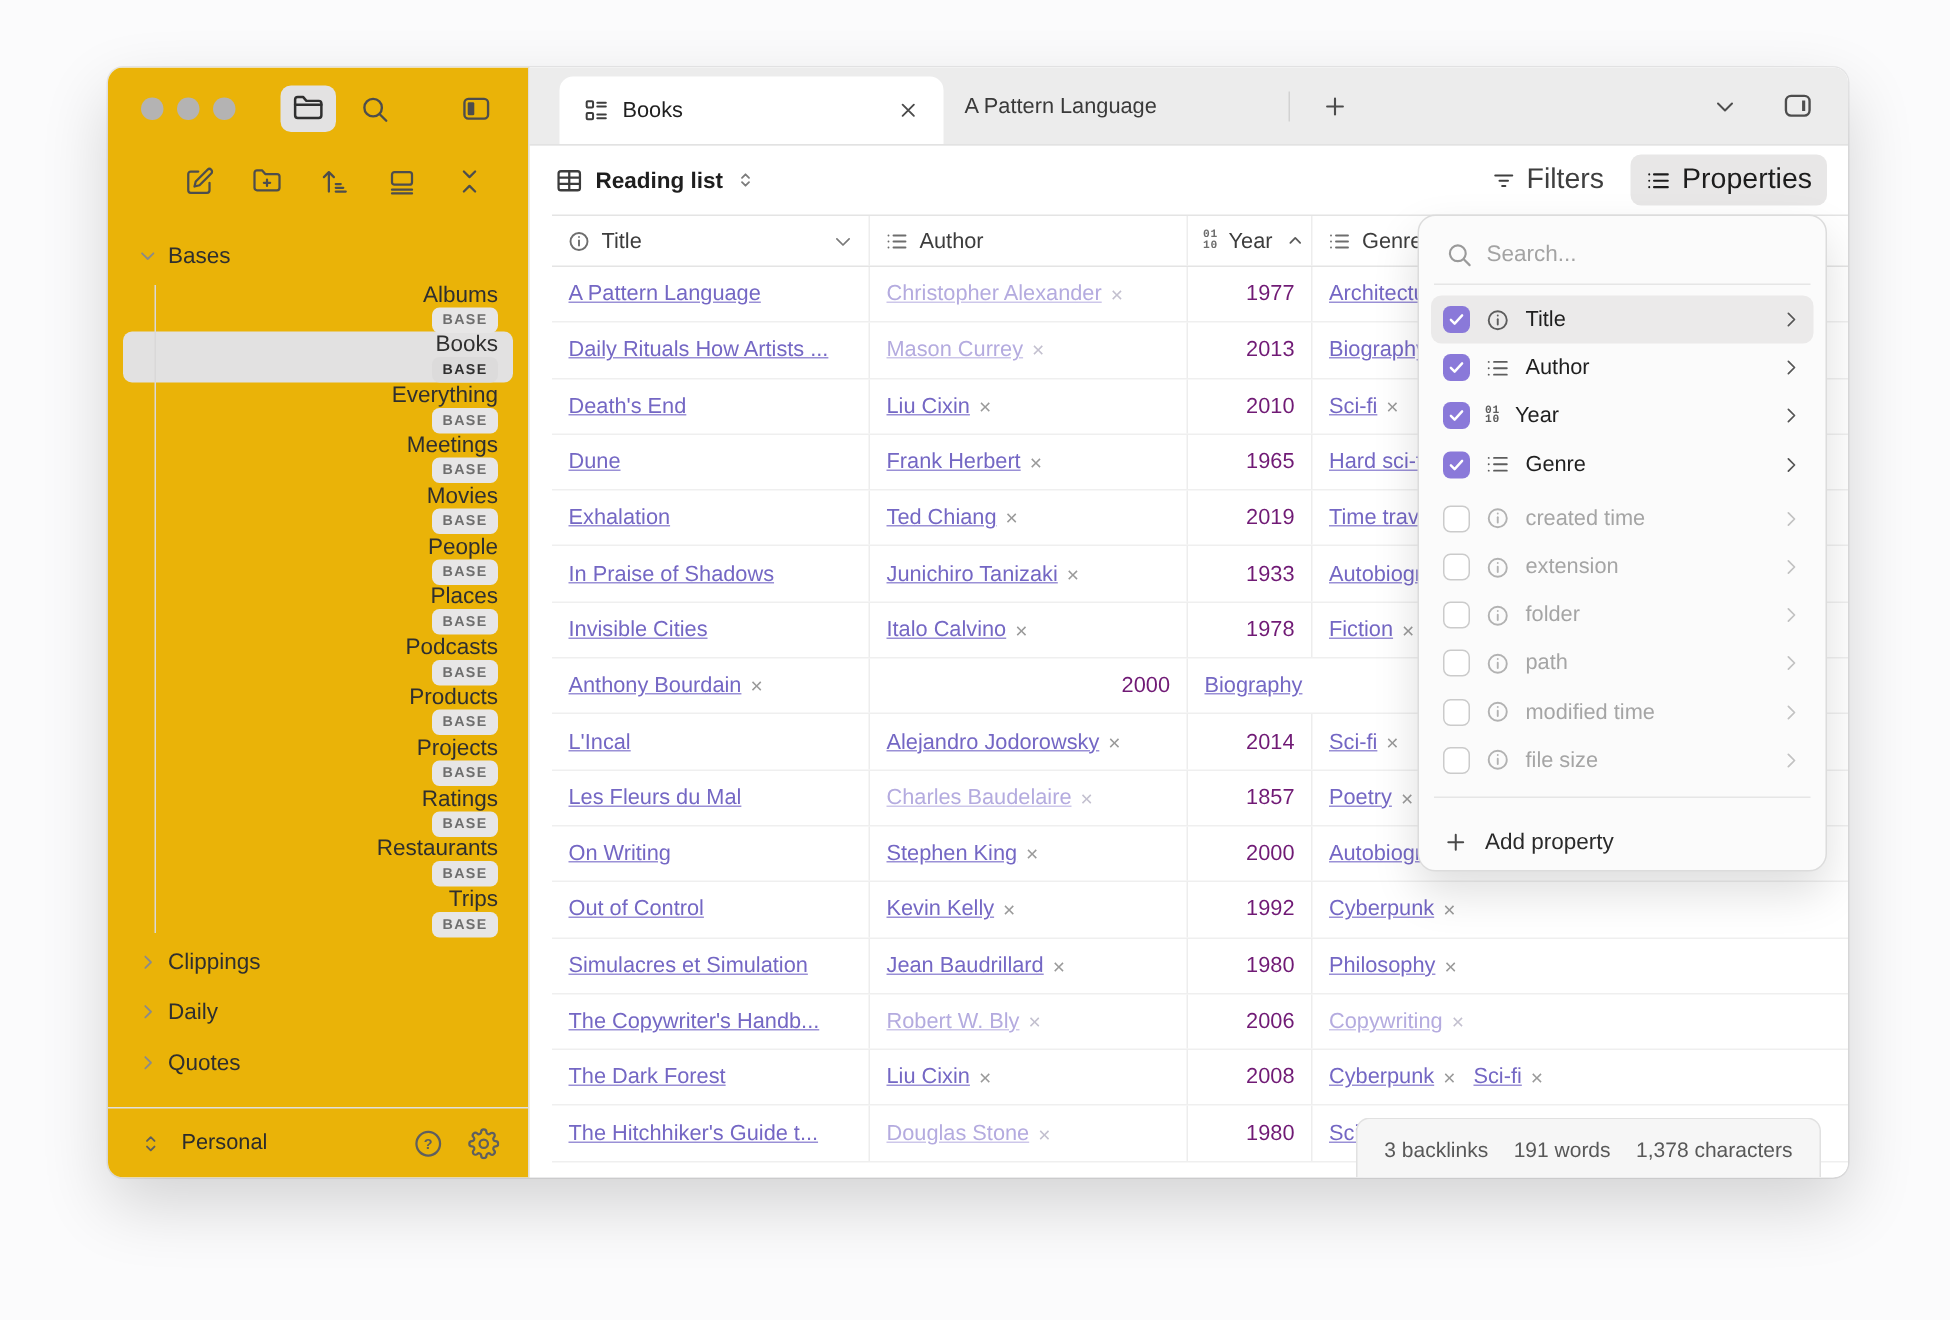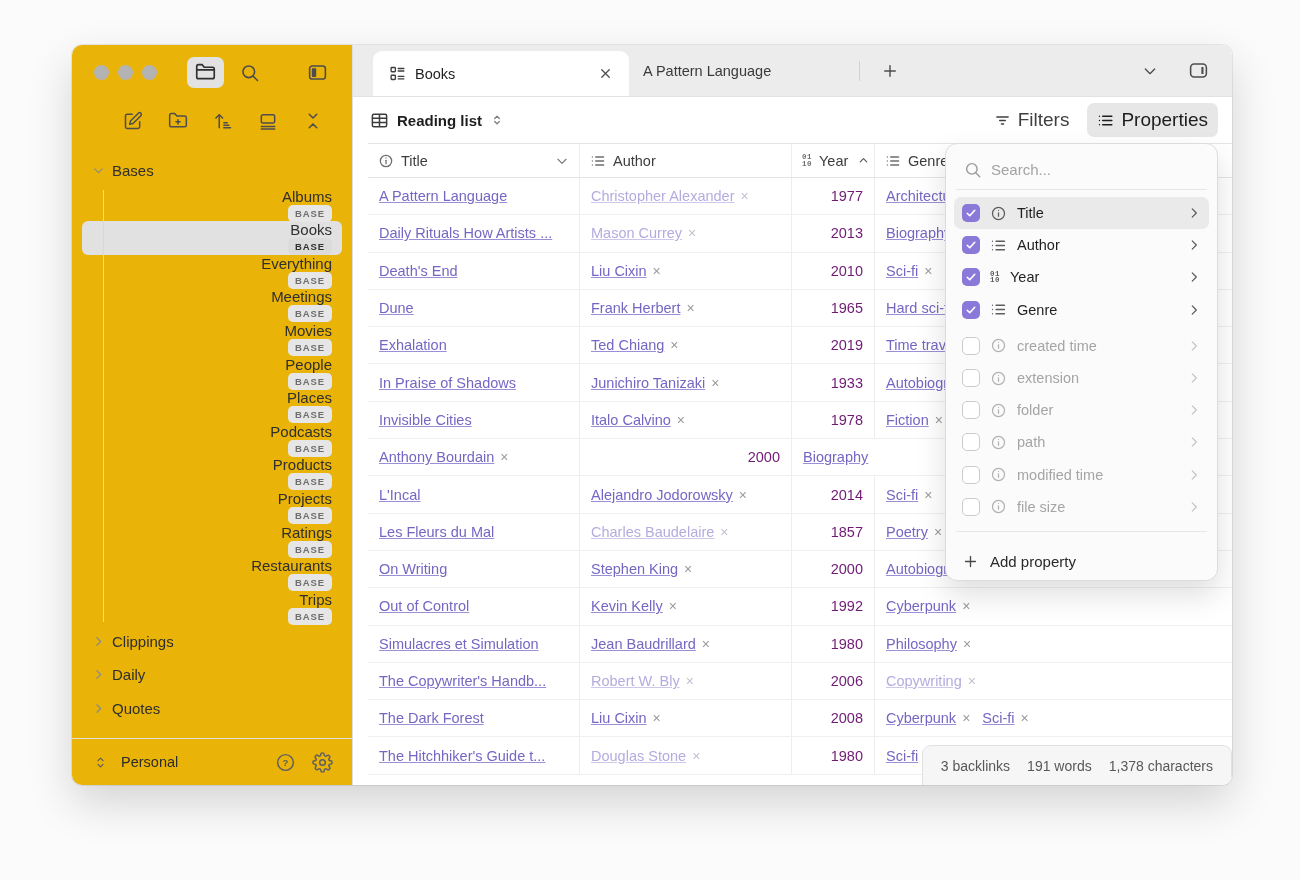--- a/index.html
+++ b/index.html
@@ -97,21 +97,21 @@
   .prop-row.unchecked .picon { color:#b2b2b2; }
   .prop-row.unchecked .pchev { color:#c2c2c2; }
   .cbx { width:18px; height:18px; border-radius:5px; flex:0 0 18px; display:flex; align-items:center; justify-content:center; }
   .cbx.on { background:#8a79d9; }
   .cbx.off { background:#fff; border:1.5px solid #cbcbcb; }
   .panel-div { height:1px; background:#e6e6e6; margin:4px 2px 6px 2px; }
   .panel-action { height:32px; display:flex; align-items:flex-end; gap:11px; padding:0 8px; font-size:15px; color:#2a2a2a; border-radius:7px; cursor:pointer; }
   .panel-action .picon { color:#4a4a4a; }
   
   .statusbar {
-    position:absolute; right:0; bottom:0; height:40px; z-index:7;
+    position:absolute; right:18px; bottom:0; height:40px; z-index:7;
     background:#f6f6f6; border:1px solid #e1e1e1; border-bottom:none;
     border-radius:9px 9px 0 0; display:flex; align-items:center; gap:17px;
     padding:0 18px; font-size:14px; color:#585858;
   }
 </style>
 </head>
 <body>
 
 <div class="window">
 

